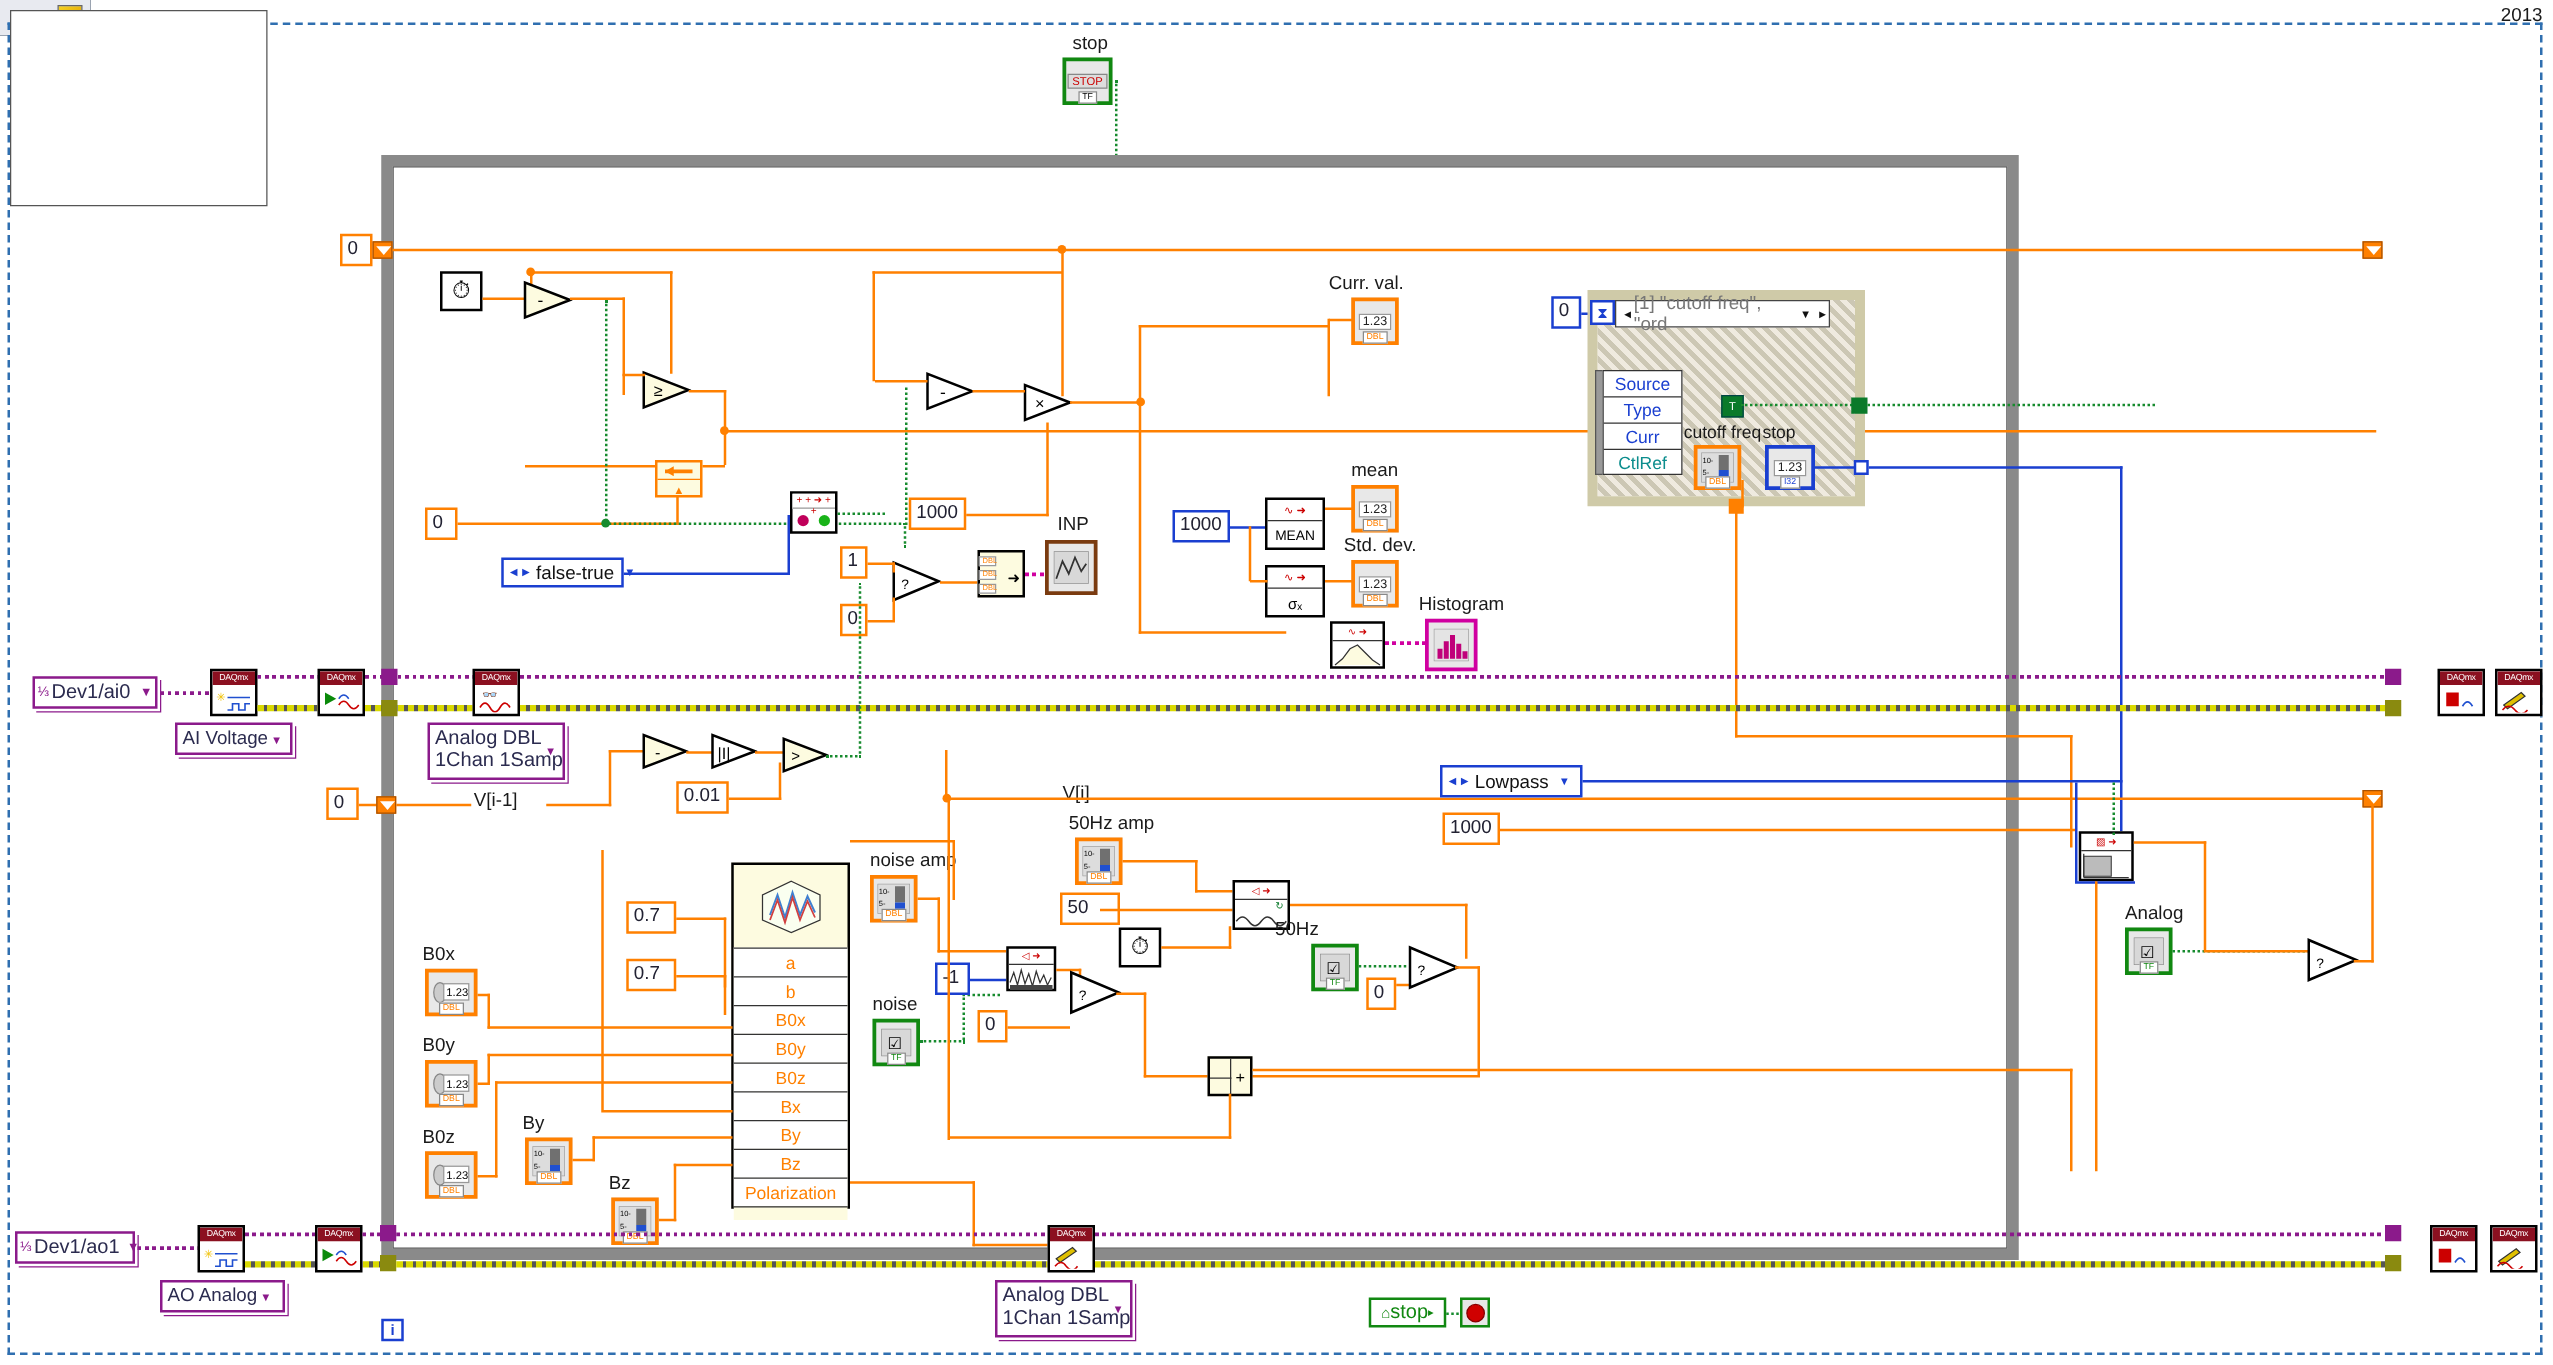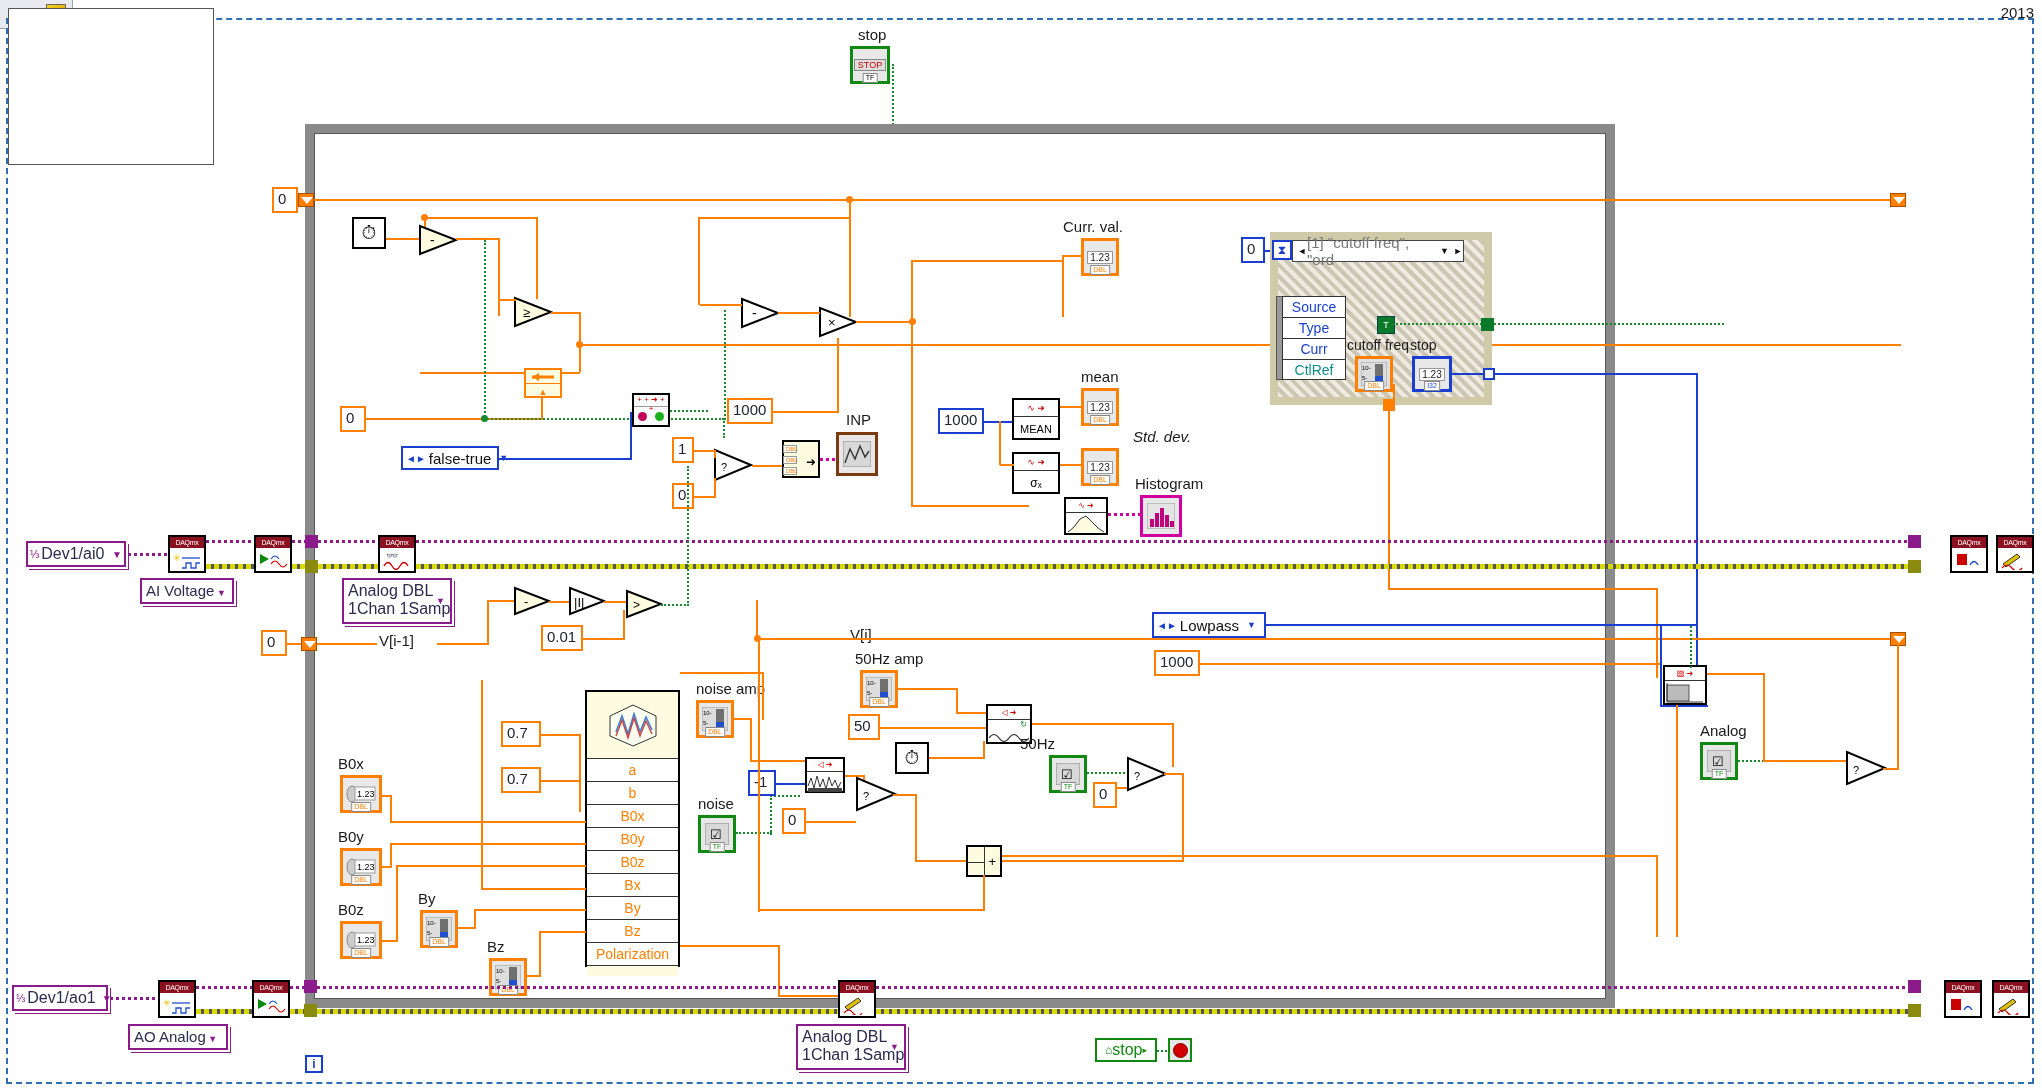--- a/index.html
+++ b/index.html
@@ -285,21 +285,21 @@
   <div style="height:16px;border-bottom:1px solid #333;font-size:9px;color:#c00;text-align:center;line-height:16px;">∿ ➜</div>
   <div style="height:24px;display:flex;align-items:center;justify-content:center;font-size:11px;">MEAN</div>
 </div>
 <div class="termlbl" style="left:1081px;top:368px;">mean</div>
 <div class="term term-dbl" style="left:1081px;top:388px;width:38px;height:38px;">
   <span class="numglyph">1.23</span>
   <span class="tinybadge" style="color:#ff8000;">DBL</span>
 </div>
 <div class="w wh" style="left:1060px;top:406px;width:22px;"></div>
 
-<div class="termlbl" style="left:1133px;top:428px;font-style:italic;">Std. dev.</div>
+<div class="termlbl" style="left:1075px;top:428px;">Std. dev.</div>
 <div class="node node-w" style="left:1012px;top:452px;width:48px;height:42px;padding:0;">
   <div style="height:16px;border-bottom:1px solid #333;font-size:9px;color:#c00;text-align:center;line-height:16px;">∿ ➜</div>
   <div style="height:24px;display:flex;align-items:center;justify-content:center;font-size:12px;">σₓ</div>
 </div>
 <div class="term term-dbl" style="left:1081px;top:448px;width:38px;height:38px;">
   <span class="numglyph">1.23</span>
   <span class="tinybadge" style="color:#ff8000;">DBL</span>
 </div>
 <div class="w wh" style="left:1060px;top:464px;width:22px;"></div>
 <div class="w wh" style="left:1000px;top:464px;width:14px;"></div>
@@ -653,21 +653,21 @@
       <text x="1" y="18" font-size="6" font-family="Liberation Sans">5-</text>
       <rect x="14" y="2" width="8" height="13" fill="#707070"></rect>
       <rect x="14" y="15" width="8" height="7" fill="#2050d0"></rect>
     </svg>
   <span class="tinybadge" style="color:#ff8000;">DBL</span>
 </div>
 <div class="w wh" style="left:898px;top:688px;width:60px;"></div>
 <div class="w wv" style="left:956px;top:688px;width:2px;height:26px;"></div>
 <div class="w wh" style="left:956px;top:712px;width:32px;"></div>
 
-<div class="konst" style="left:848px;top:714px;width:32px;height:26px;">50</div>
+<div class="konst" style="left:848px;top:714px;width:48px;height:26px;">50</div>
 <div class="w wh" style="left:880px;top:727px;width:108px;"></div>
 
 <div class="node node-w" style="left:895px;top:742px;width:34px;height:32px;display:flex;align-items:center;justify-content:center;font-size:19px;">⏱</div>
 <div class="w wh" style="left:929px;top:757px;width:56px;"></div>
 <div class="w wv" style="left:983px;top:741px;width:2px;height:18px;"></div>
 
 <div class="node node-w" style="left:986px;top:704px;width:46px;height:40px;padding:0;">
   <div style="height:13px;border-bottom:1px solid #333;font-size:8px;color:#c00;text-align:center;line-height:13px;">◁ ➜</div>
   <div style="height:10px;text-align:right;padding-right:3px;line-height:10px;font-size:8px;color:#0a7a2a;">↻</div>
   <svg width="42" height="13">

